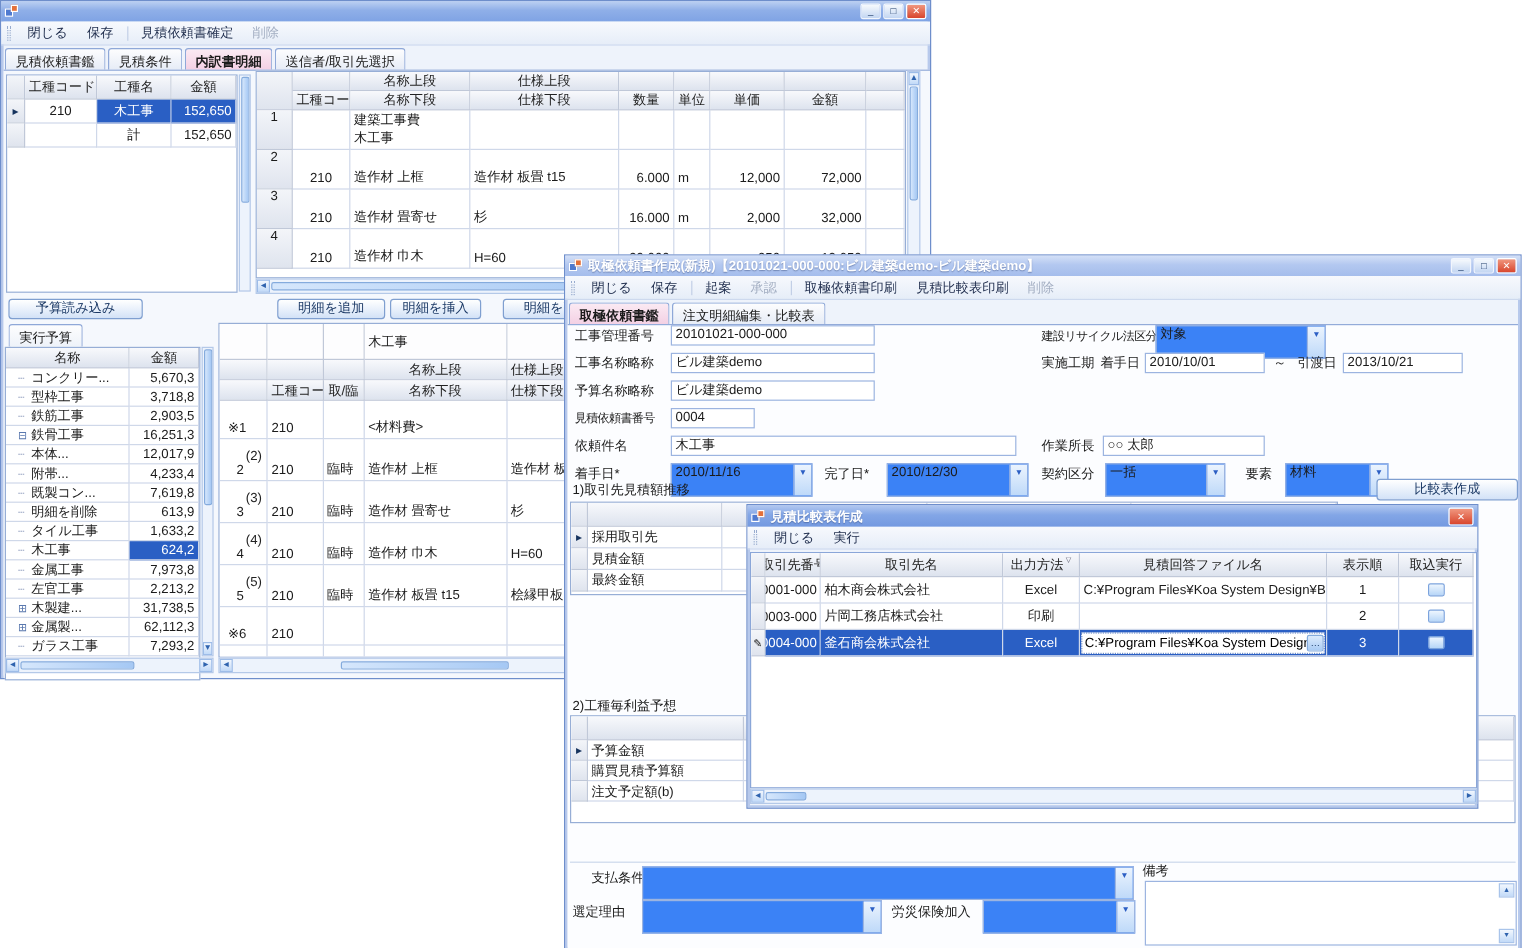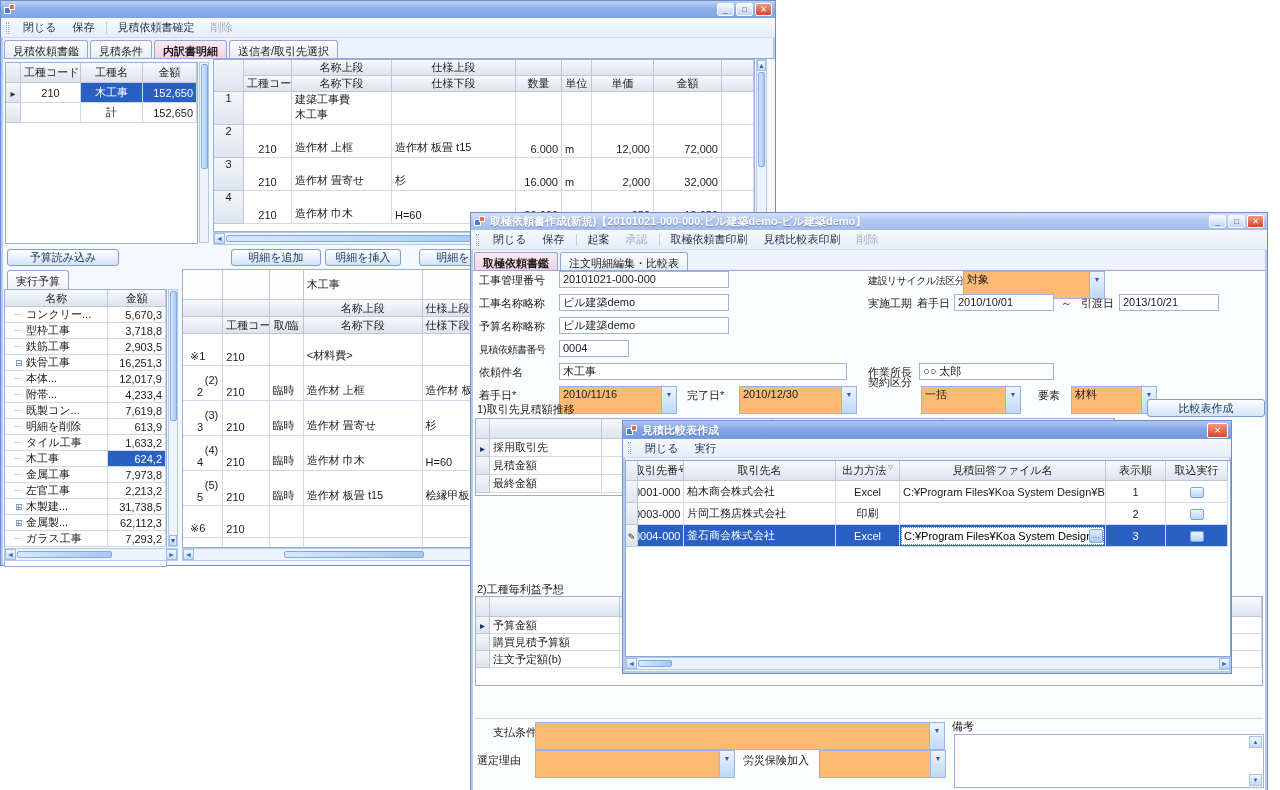--- a/index.html
+++ b/index.html
@@ -42,21 +42,21 @@
 .sbh{flex-direction:row;align-items:center}
 .sbv{flex-direction:column;align-items:center}
 .sba{flex:0 0 11px;align-self:stretch;background:linear-gradient(#f2f7fe,#c2daf8);border:1px solid #9dbce8;color:#2f63ae;font-size:7px;display:flex;align-items:center;justify-content:center}
 .sbt{background:linear-gradient(90deg,#d6e7fc,#a5c8f4);border:1px solid #84abdd;border-radius:2px;flex:0 0 auto}
 .sbv .sbt{width:7px}
 .sbh .sbt{height:7px}
 .btn{position:absolute;border:1px solid #7f9fd0;border-radius:3px;background:linear-gradient(#ffffff,#e9f1fb 50%,#d3e2f7);text-align:center;color:#1c3a66;line-height:15px;overflow:hidden;white-space:nowrap}
 .lbl{position:absolute;white-space:nowrap;line-height:15px}
 .lblS{font-size:10px;letter-spacing:-.5px}
 .fld{position:absolute;border:1px solid #9cb4e0;background:#fff;height:17px;line-height:15px;padding:0 3px;overflow:hidden;white-space:nowrap}
-.combo{position:absolute;border:1px solid #9cb4e0;background:#fdba74;height:28px;display:flex;overflow:hidden}
+.combo{position:absolute;border:1px solid #9cb4e0;background:#3b82f6;height:28px;display:flex;overflow:hidden}
 .combo .val{flex:1;padding:0 3px;line-height:15px;overflow:hidden;white-space:nowrap}
 .combo .dd{flex:0 0 15px;background:linear-gradient(#ecf4fe,#bed9f9);border-left:1px solid #9cb4e0;color:#2c5fc4;font-size:7px;text-align:center;line-height:15px}
 .hline{position:absolute;border-top:1px solid #cbd7ec;height:1px}
 .ta{position:absolute;border:1px solid #9cb4e0;background:#fff}
 .taarr{position:absolute;right:1px;width:13px;height:12px;background:linear-gradient(#f2f7fe,#c2daf8);border:1px solid #a9c4ea;color:#2f63ae;font-size:6px;text-align:center;line-height:10px}
 .tg{display:inline-block;width:11px;color:#5a78ae;font-size:9px}
 .tg.dash{color:#9aa7c4}
 .tch{padding-left:22px !important}
 .tn{padding-left:10px !important}
 .exic{display:inline-block;width:14px;height:11px;border:1px solid #7ba3dd;border-radius:2px;background:linear-gradient(#eef6fe,#b7d6f8);vertical-align:middle}
@@ -482,21 +482,21 @@
         <span class="dd">▼</span>
   </div>
   <span class="lbl" style="left:397px;top:83px">実施工期</span>
   <span class="lbl" style="left:446px;top:83px">着手日</span>
   <div class="fld" style="left:483px;top:81px;width:100px">2010/10/01</div>
   <span class="lbl" style="left:590px;top:83px">～</span>
   <span class="lbl" style="left:610px;top:83px">引渡日</span>
   <div class="fld" style="left:648px;top:81px;width:100px">2013/10/21</div>
   <span class="lbl" style="left:397px;top:152px">作業所長</span>
   <div class="fld" style="left:448px;top:150px;width:135px">○○ 太郎</div>
-  <span class="lbl" style="left:397px;top:162px">契約区分</span>
+  <span class="lbl" style="left:397px;top:175px">契約区分</span>
   <div class="combo" style="left:450px;top:173px;width:100px">
     <span class="val">一括</span>
         <span class="dd">▼</span>
   </div>
   <span class="lbl" style="left:567px;top:175px">要素</span>
   <div class="combo" style="left:600px;top:173px;width:86px">
     <span class="val">材料</span>
         <span class="dd">▼</span>
   </div>
   <div class="btn" style="left:676px;top:186px;width:118px;height:18px;line-height:16px">比較表作成</div>

